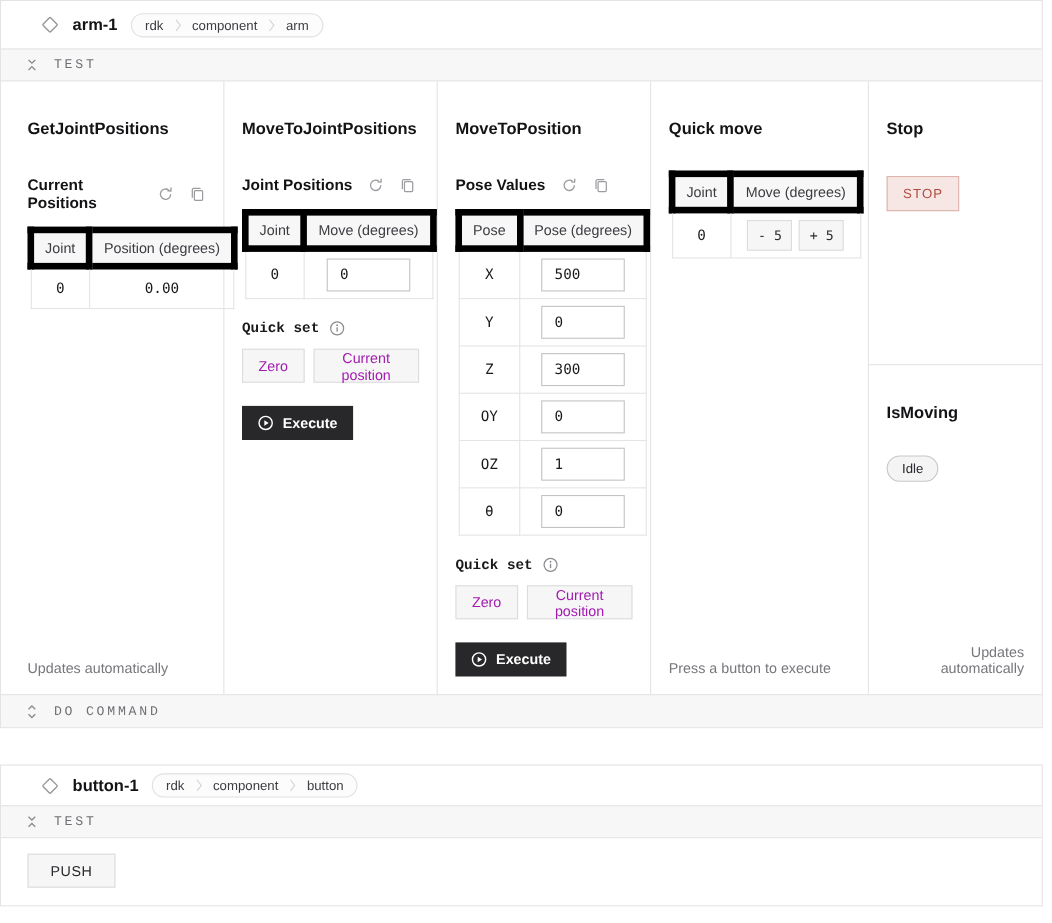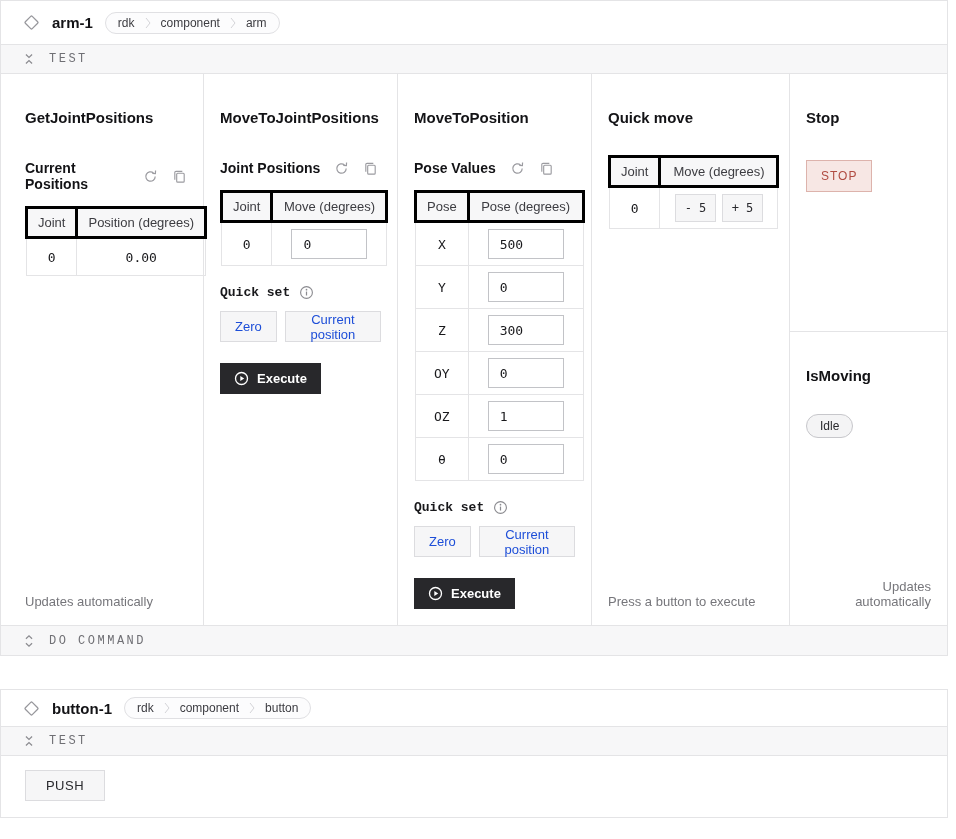--- a/index.html
+++ b/index.html
@@ -8,21 +8,21 @@
     width:956px; height:839px;
     font-family:"Liberation Sans", sans-serif;
     color:#19191c; font-size:13px;
   }
   .card {
     width:948px; border:1px solid #e4e4e6; background:#fff;
   }
   .card-1 { margin-bottom:33px; }
   .card-header {
     display:flex; align-items:center; gap:12px;
-    height:43px; padding:0 22px;
+    height:43px; padding:0 36px;
   }
   .card-2 .card-header { height:36px; }
   .card-title { font-size:15px; font-weight:bold; color:#131316; }
   .breadcrumb {
     display:flex; align-items:center; gap:10px;
     border:1px solid #e0e0e3; border-radius:999px; background:#fcfcfd;
     height:22px; padding:0 12px; font-size:12px; color:#3c3c41;
   }
   .crumb-sep svg { display:block; }
   .section-bar {
@@ -54,40 +54,40 @@
   .subtitle { font-size:14px; font-weight:bold; color:#131316; }
   .icon-btn {
     background:none; border:none; padding:0; color:#9b9ba0;
     width:15px; height:15px; cursor:pointer; display:flex;
   }
   .icon-btn svg { width:15px; height:15px; }
 
   table.data-table { border-collapse:collapse; margin-top:14px; font-size:13px; }
   .data-table th {
     background:#f7f7f8; font-weight:normal; color:#3c3c41;
-    border:3px solid #000000; padding:6px 10px; text-align:center;
+    border:6px solid #000000; padding:6px 10px; text-align:center;
     white-space:nowrap;
   }
   .data-table td {
     border:1px solid #e4e4e6; text-align:center; padding:6px 8px;
   }
   .mono { font-family:"DejaVu Sans Mono", monospace; }
   .cell-pad { height:38px; }
   .input-cell { padding:7px 9px; }
   .cell-input {
     width:76px; height:30px; border:1px solid #c2c3c7; background:#fff;
     font-family:"DejaVu Sans Mono", monospace; font-size:13px;
     padding:0 0 0 11px; color:#19191c;
   }
   .quickset-row { display:flex; align-items:center; gap:9px; margin-top:19px;font-family:Liberation Mono, monospace; }
   .quickset-label { font-size:13px; font-weight:bold; }
   .info-icon { color:#8b8b90; width:15px; height:15px; cursor:pointer; display:flex; }
   .btn-row { display:flex; gap:8px; margin-top:11px; }
   .light-btn {
-    background:#f6f6f7; border:1px solid #dcdcdf; color:#1d4ed8;
+    background:#f6f6f7; border:1px solid #dcdcdf; color:#a21caf;
     height:31px; padding:0 14px; font-size:13px; cursor:pointer;
     font-family:"Liberation Sans", sans-serif;
   }
   .execute-btn {
     margin-top:21px; background:#28282b; color:#fff; border:none;
     height:31px; padding:0 14px; display:flex; align-items:center; gap:8px;
     font-size:13px; font-weight:bold; cursor:pointer;
     font-family:"Liberation Sans", sans-serif;
   }
   .execute-btn svg { width:15px; height:15px; }

